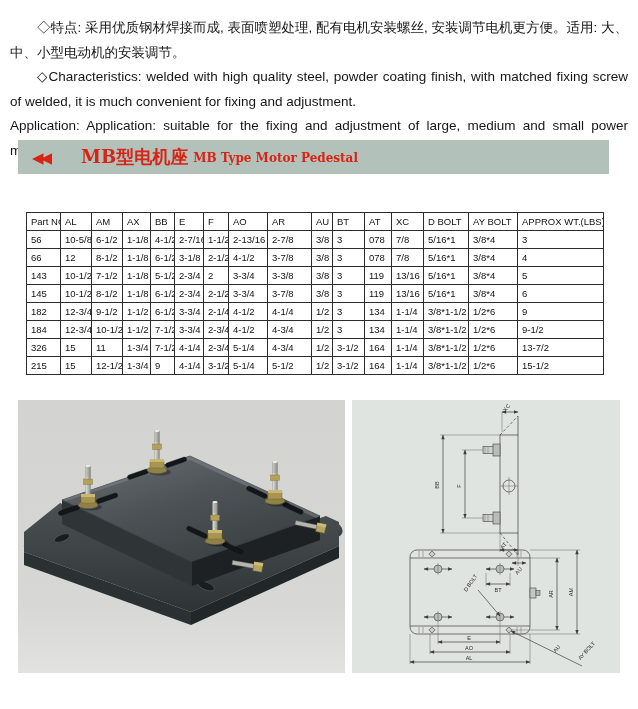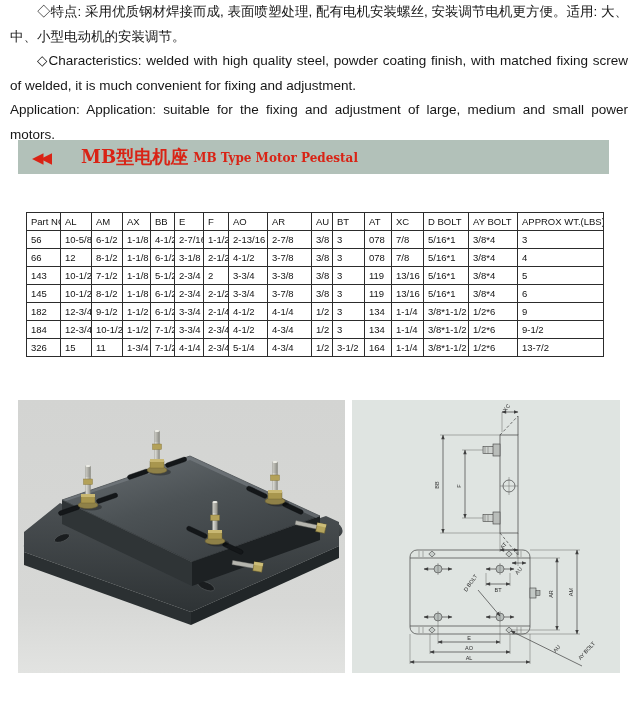--- a/index.html
+++ b/index.html
@@ -1,19 +1,19 @@
 <!DOCTYPE html>
 <html><head>
 <meta charset="utf-8">
 <style>
   html,body{margin:0;padding:0;background:#fff;}
   .page{position:relative;width:638px;height:709px;background:#ffffff;overflow:hidden;
         font-family:"Liberation Sans",sans-serif;color:#1b1b1b;}
   
-  .intro{position:absolute;top:0;left:10px;width:618px;}
+  .intro{position:absolute;top:16px;left:10px;width:618px;}
   .intro p{margin:0;font-size:13.5px;line-height:24.5px;text-align:justify;color:#161616;}
   .intro p.indent{text-indent:2em;}
   
   .banner{position:absolute;top:140px;left:18px;width:591px;height:34px;
           background:#b2c1b9;display:flex;align-items:center;padding-left:14px;box-sizing:border-box;}
   .banner .arrows{color:#d92315;font-size:15px;letter-spacing:-3px;margin-right:8px;line-height:1;}
   .banner .title-cn{color:#d92315;font-family:"DejaVu Serif",serif;font-weight:bold;font-size:18px;line-height:1;margin-left:24px;}
   .banner .title-en{color:#d92315;font-family:"DejaVu Serif",serif;font-weight:bold;font-size:12px;margin-left:5px;line-height:1;position:relative;top:1px;}
   
   table.spec{position:absolute;top:212px;left:26px;width:578px;border-collapse:collapse;
@@ -205,20 +205,38 @@
           <td>5-1/4</td>
           <td>4-3/4</td>
           <td>1/2</td>
           <td>3-1/2</td>
           <td>164</td>
           <td>1-1/4</td>
           <td>3/8*1-1/2</td>
           <td>1/2*6</td>
           <td>13-7/2</td>
         </tr>
+        <tr>
+          <td>215</td>
+          <td>15</td>
+          <td>12-1/2</td>
+          <td>1-3/4</td>
+          <td>9</td>
+          <td>4-1/4</td>
+          <td>3-1/2</td>
+          <td>5-1/4</td>
+          <td>5-1/2</td>
+          <td>1/2</td>
+          <td>3-1/2</td>
+          <td>164</td>
+          <td>1-1/4</td>
+          <td>3/8*1-1/2</td>
+          <td>1/2*6</td>
+          <td>15-1/2</td>
+        </tr>
       </tbody>
   </table>
 
   <div class="photo-panel">
     <svg width="327" height="273" viewBox="0 0 327 273">
       <defs>
         <linearGradient id="gBg" x1="0" y1="0" x2="0" y2="1">
           <stop offset="0" stop-color="#d3d4d2"></stop>
             <stop offset="0.75" stop-color="#d7d8d6"></stop>
             <stop offset="1" stop-color="#e2e3e1"></stop>

